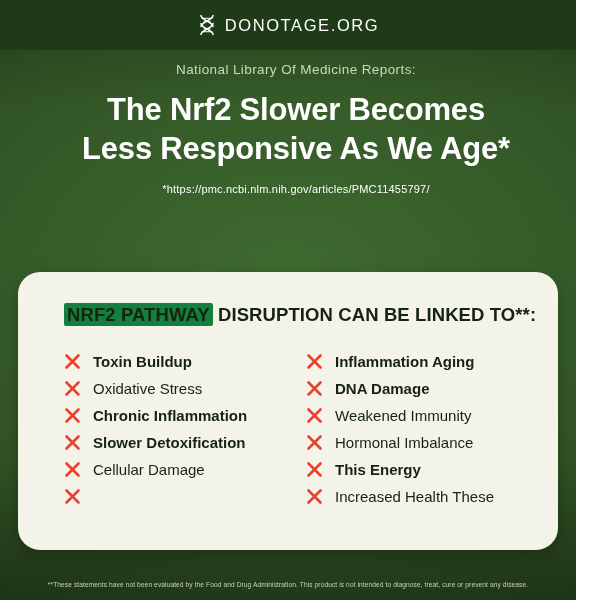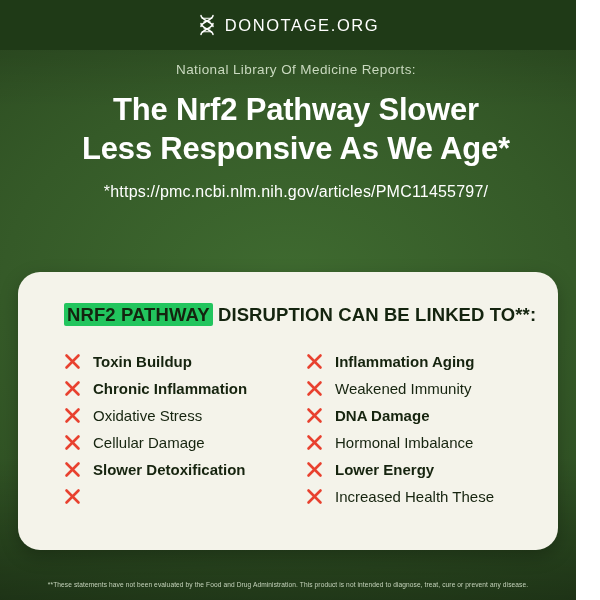--- a/index.html
+++ b/index.html
@@ -65,21 +65,21 @@
     color: #ffffff;
     font-size: 31px;
     font-weight: bold;
     line-height: 1.25;
     letter-spacing: -0.2px;
     padding: 0 26px;
   }
   .source {
     margin-top: 14px;
     color: #ffffff;
-    font-size: 16px;
+    font-size: 11px;
     letter-spacing: 0.2px;
   }
 
   
   .card {
     position: absolute;
     left: 18px; right: 18px;
     top: 272px;
     height: 278px;
     background: #f4f3ea;
@@ -90,21 +90,21 @@
   }
   .card-title {
     font-size: 18.5px;
     font-weight: bold;
     color: #14240f;
     letter-spacing: 0.1px;
     margin: 6px 0 0 20px;
     white-space: nowrap;
   }
   .hl {
-    background: #22c55e;
+    background: #15803d;
     padding: 1px 3px;
     border-radius: 2px;
   }
 
   .columns {
     display: flex;
     margin-top: 22px;
     padding: 0 6px 0 20px;
     gap: 22px;
   }
@@ -155,21 +155,21 @@
           <path d="M7 14.8 L13 14.8" stroke-width="1.1"></path>
         </g>
       </svg>
     </span>
     <span class="brand-text">DONOTAGE.ORG</span>
   </div>
 
   <div class="header">
     <div class="eyebrow">National Library Of Medicine Reports:</div>
     <div class="headline">
-      <div>The Nrf2 Pathway Slower</div>
+      <div>The Nrf2 Slower Becomes</div>
       <div>Less Responsive As We Age*</div>
     </div>
     <div class="source">*https://pmc.ncbi.nlm.nih.gov/articles/PMC11455797/</div>
   </div>
 
   <div class="card">
     <div class="card-title">
       <span class="hl">NRF2 PATHWAY</span><span> DISRUPTION CAN BE LINKED TO**:</span>
     </div>
 
@@ -177,111 +177,111 @@
       <div class="col">
         <div class="item bold">
           <svg class="x-icon" viewBox="0 0 17 17">
               <g stroke="#E8412F" stroke-width="2.6" stroke-linecap="round">
                 <line x1="2.5" y1="2.5" x2="14.5" y2="14.5"></line>
                 <line x1="14.5" y1="2.5" x2="2.5" y2="14.5"></line>
               </g>
             </svg>
           <span class="item-label">Toxin Buildup</span>
         </div>
+        <div class="item">
+          <svg class="x-icon" viewBox="0 0 17 17">
+              <g stroke="#E8412F" stroke-width="2.6" stroke-linecap="round">
+                <line x1="2.5" y1="2.5" x2="14.5" y2="14.5"></line>
+                <line x1="14.5" y1="2.5" x2="2.5" y2="14.5"></line>
+              </g>
+            </svg>
+          <span class="item-label">Oxidative Stress</span>
+        </div>
         <div class="item bold">
           <svg class="x-icon" viewBox="0 0 17 17">
               <g stroke="#E8412F" stroke-width="2.6" stroke-linecap="round">
                 <line x1="2.5" y1="2.5" x2="14.5" y2="14.5"></line>
                 <line x1="14.5" y1="2.5" x2="2.5" y2="14.5"></line>
               </g>
             </svg>
           <span class="item-label">Chronic Inflammation</span>
         </div>
-        <div class="item">
-          <svg class="x-icon" viewBox="0 0 17 17">
-              <g stroke="#E8412F" stroke-width="2.6" stroke-linecap="round">
-                <line x1="2.5" y1="2.5" x2="14.5" y2="14.5"></line>
-                <line x1="14.5" y1="2.5" x2="2.5" y2="14.5"></line>
-              </g>
-            </svg>
-          <span class="item-label">Oxidative Stress</span>
+        <div class="item bold">
+          <svg class="x-icon" viewBox="0 0 17 17">
+              <g stroke="#E8412F" stroke-width="2.6" stroke-linecap="round">
+                <line x1="2.5" y1="2.5" x2="14.5" y2="14.5"></line>
+                <line x1="14.5" y1="2.5" x2="2.5" y2="14.5"></line>
+              </g>
+            </svg>
+          <span class="item-label">Slower Detoxification</span>
         </div>
         <div class="item">
           <svg class="x-icon" viewBox="0 0 17 17">
               <g stroke="#E8412F" stroke-width="2.6" stroke-linecap="round">
                 <line x1="2.5" y1="2.5" x2="14.5" y2="14.5"></line>
                 <line x1="14.5" y1="2.5" x2="2.5" y2="14.5"></line>
               </g>
             </svg>
           <span class="item-label">Cellular Damage</span>
         </div>
-        <div class="item bold">
-          <svg class="x-icon" viewBox="0 0 17 17">
-              <g stroke="#E8412F" stroke-width="2.6" stroke-linecap="round">
-                <line x1="2.5" y1="2.5" x2="14.5" y2="14.5"></line>
-                <line x1="14.5" y1="2.5" x2="2.5" y2="14.5"></line>
-              </g>
-            </svg>
-          <span class="item-label">Slower Detoxification</span>
-        </div>
         <div class="item">
           <svg class="x-icon" viewBox="0 0 17 17">
               <g stroke="#E8412F" stroke-width="2.6" stroke-linecap="round">
                 <line x1="2.5" y1="2.5" x2="14.5" y2="14.5"></line>
                 <line x1="14.5" y1="2.5" x2="2.5" y2="14.5"></line>
               </g>
             </svg>
         </div>
       </div>
 
       <div class="col">
         <div class="item bold">
           <svg class="x-icon" viewBox="0 0 17 17">
               <g stroke="#E8412F" stroke-width="2.6" stroke-linecap="round">
                 <line x1="2.5" y1="2.5" x2="14.5" y2="14.5"></line>
                 <line x1="14.5" y1="2.5" x2="2.5" y2="14.5"></line>
               </g>
             </svg>
           <span class="item-label">Inflammation Aging</span>
         </div>
+        <div class="item bold">
+          <svg class="x-icon" viewBox="0 0 17 17">
+              <g stroke="#E8412F" stroke-width="2.6" stroke-linecap="round">
+                <line x1="2.5" y1="2.5" x2="14.5" y2="14.5"></line>
+                <line x1="14.5" y1="2.5" x2="2.5" y2="14.5"></line>
+              </g>
+            </svg>
+          <span class="item-label">DNA Damage</span>
+        </div>
         <div class="item">
           <svg class="x-icon" viewBox="0 0 17 17">
               <g stroke="#E8412F" stroke-width="2.6" stroke-linecap="round">
                 <line x1="2.5" y1="2.5" x2="14.5" y2="14.5"></line>
                 <line x1="14.5" y1="2.5" x2="2.5" y2="14.5"></line>
               </g>
             </svg>
           <span class="item-label">Weakened Immunity</span>
         </div>
-        <div class="item bold">
-          <svg class="x-icon" viewBox="0 0 17 17">
-              <g stroke="#E8412F" stroke-width="2.6" stroke-linecap="round">
-                <line x1="2.5" y1="2.5" x2="14.5" y2="14.5"></line>
-                <line x1="14.5" y1="2.5" x2="2.5" y2="14.5"></line>
-              </g>
-            </svg>
-          <span class="item-label">DNA Damage</span>
-        </div>
         <div class="item">
           <svg class="x-icon" viewBox="0 0 17 17">
               <g stroke="#E8412F" stroke-width="2.6" stroke-linecap="round">
                 <line x1="2.5" y1="2.5" x2="14.5" y2="14.5"></line>
                 <line x1="14.5" y1="2.5" x2="2.5" y2="14.5"></line>
               </g>
             </svg>
           <span class="item-label">Hormonal Imbalance</span>
         </div>
         <div class="item bold">
           <svg class="x-icon" viewBox="0 0 17 17">
               <g stroke="#E8412F" stroke-width="2.6" stroke-linecap="round">
                 <line x1="2.5" y1="2.5" x2="14.5" y2="14.5"></line>
                 <line x1="14.5" y1="2.5" x2="2.5" y2="14.5"></line>
               </g>
             </svg>
-          <span class="item-label">Lower Energy</span>
+          <span class="item-label">This Energy</span>
         </div>
         <div class="item">
           <svg class="x-icon" viewBox="0 0 17 17">
               <g stroke="#E8412F" stroke-width="2.6" stroke-linecap="round">
                 <line x1="2.5" y1="2.5" x2="14.5" y2="14.5"></line>
                 <line x1="14.5" y1="2.5" x2="2.5" y2="14.5"></line>
               </g>
             </svg>
           <span class="item-label">Increased Health These</span>
         </div>

